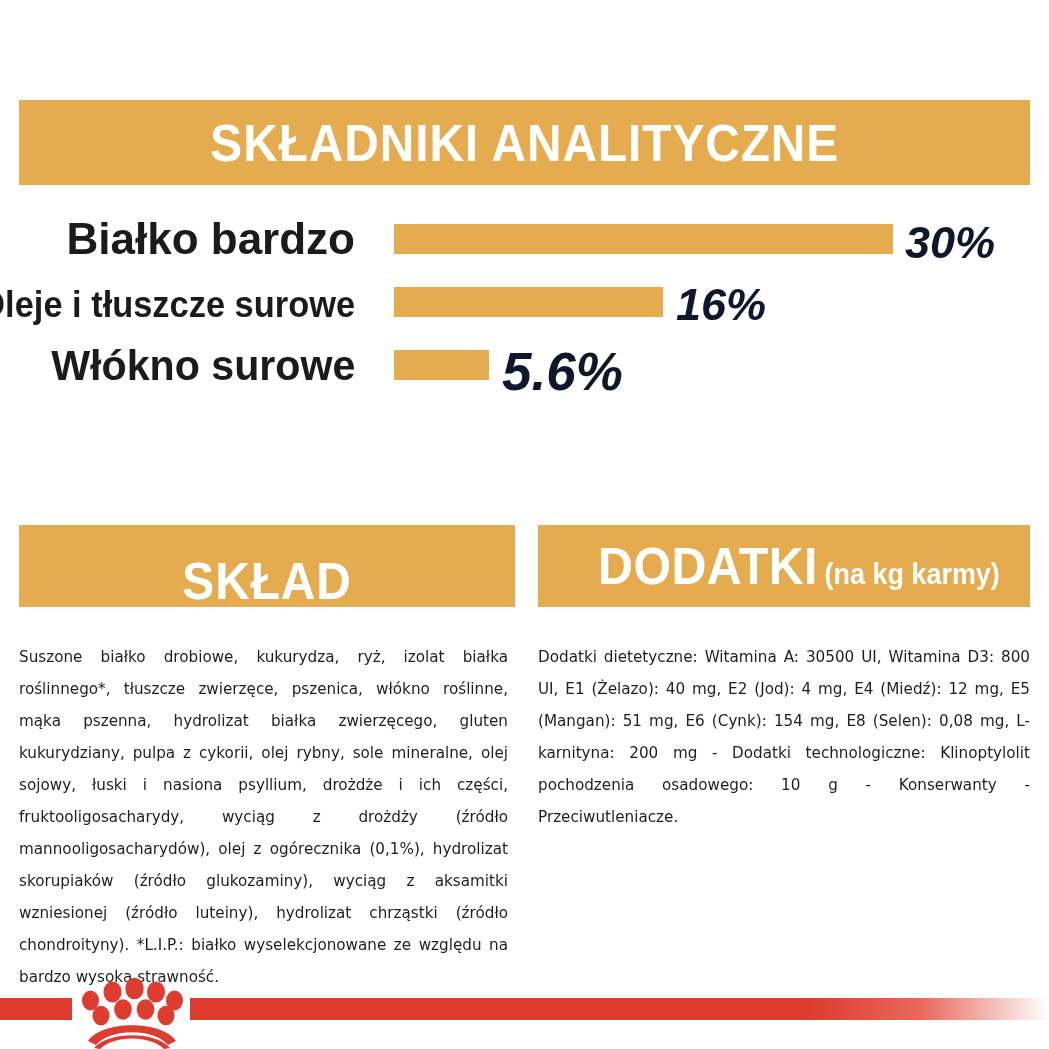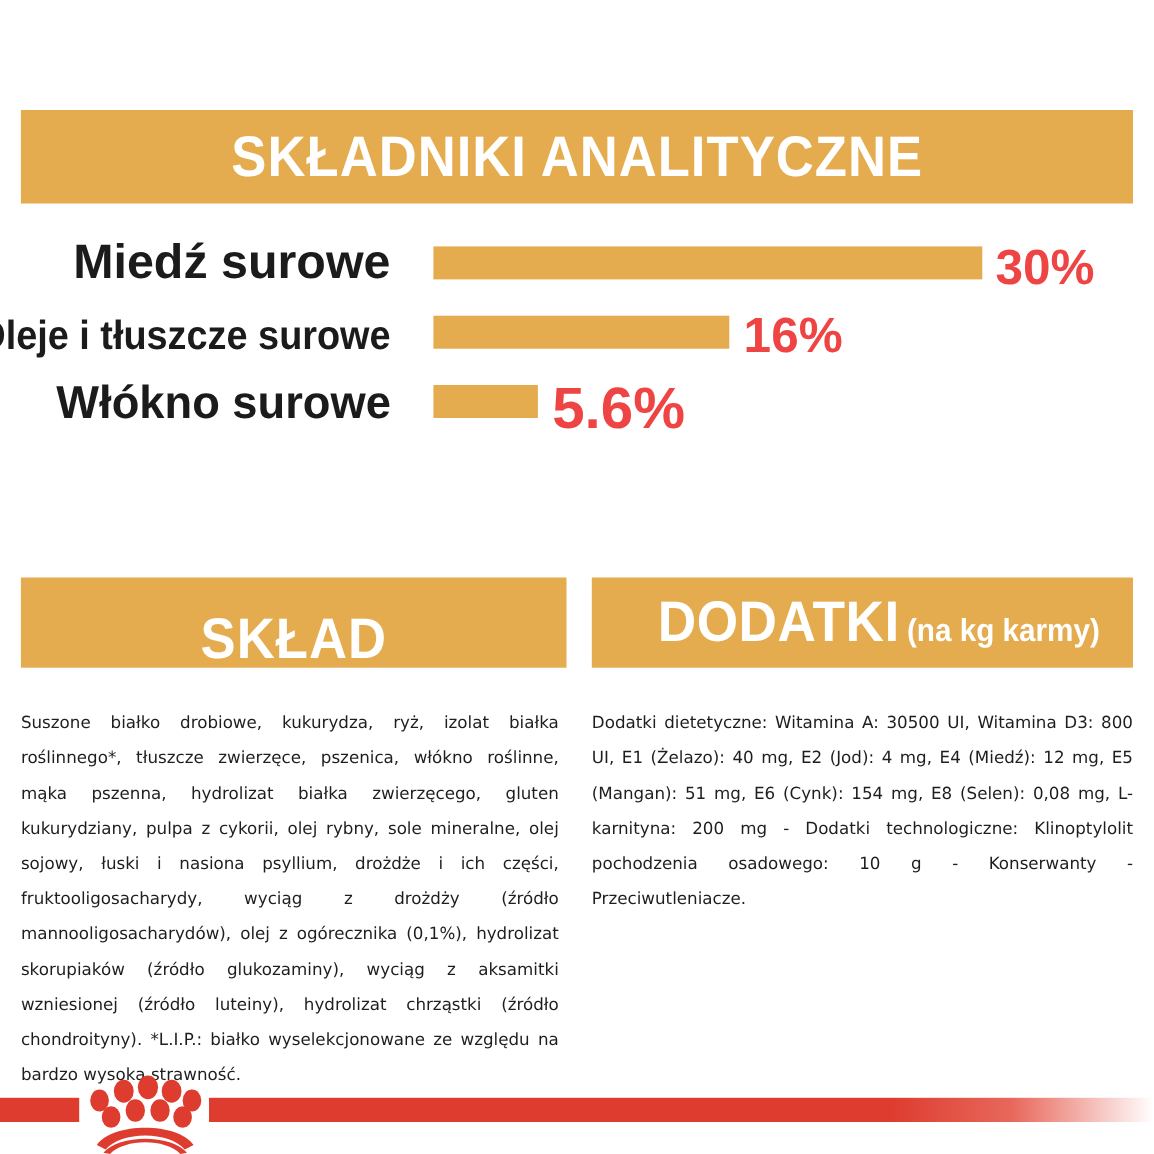--- a/index.html
+++ b/index.html
@@ -126,25 +126,26 @@
     position: absolute;
     left: 394px;
     height: 30px;
   }
   .bar-fill {
     height: 30px;
     background: #e5ac4f;
   }
   .bar-value {
     position: absolute;
-    color: #ef4444;
-    font-family: "Liberation Sans Narrow", "Liberation Sans", sans-serif;
-    font-weight: bold;
-    white-space: nowrap;
-    line-height: 1;
+    color: #0f172a;
+    font-family: "Liberation Sans Narrow", "Liberation Sans", sans-serif;
+    font-weight: bold;
+    white-space: nowrap;
+    line-height: 1;
+    font-style: italic;
   }
 
   
   #bar-row-0 { top: 0px; }
   #bar-row-0 .bar-label { font-size: 44px; bottom: 6px; transform: scaleX(1.0); transform-origin: right bottom; }
   #bar-row-0 .bar-track { top: 19px; }
   #bar-row-0 .bar-value { left: 905px; top: 15px; font-size: 45px; }
 
   
   #bar-row-1 { top: 63px; }
@@ -218,21 +219,21 @@
 
 <div class="page">
 
   <div class="banner" id="banner-analytical">
     <span class="banner-title">SKŁADNIKI ANALITYCZNE</span>
   </div>
 
   <div id="bar-chart">
 
     <div class="bar-row" id="bar-row-0">
-      <span class="bar-label">Miedź surowe</span>
+      <span class="bar-label">Białko bardzo</span>
       <div class="bar-track">
         <div class="bar-fill" style="width:499px"></div>
       </div>
       <span class="bar-value">30%</span>
     </div>
 
     <div class="bar-row" id="bar-row-1">
       <span class="bar-label">Oleje i tłuszcze surowe</span>
       <div class="bar-track">
         <div class="bar-fill" style="width:269px"></div>

